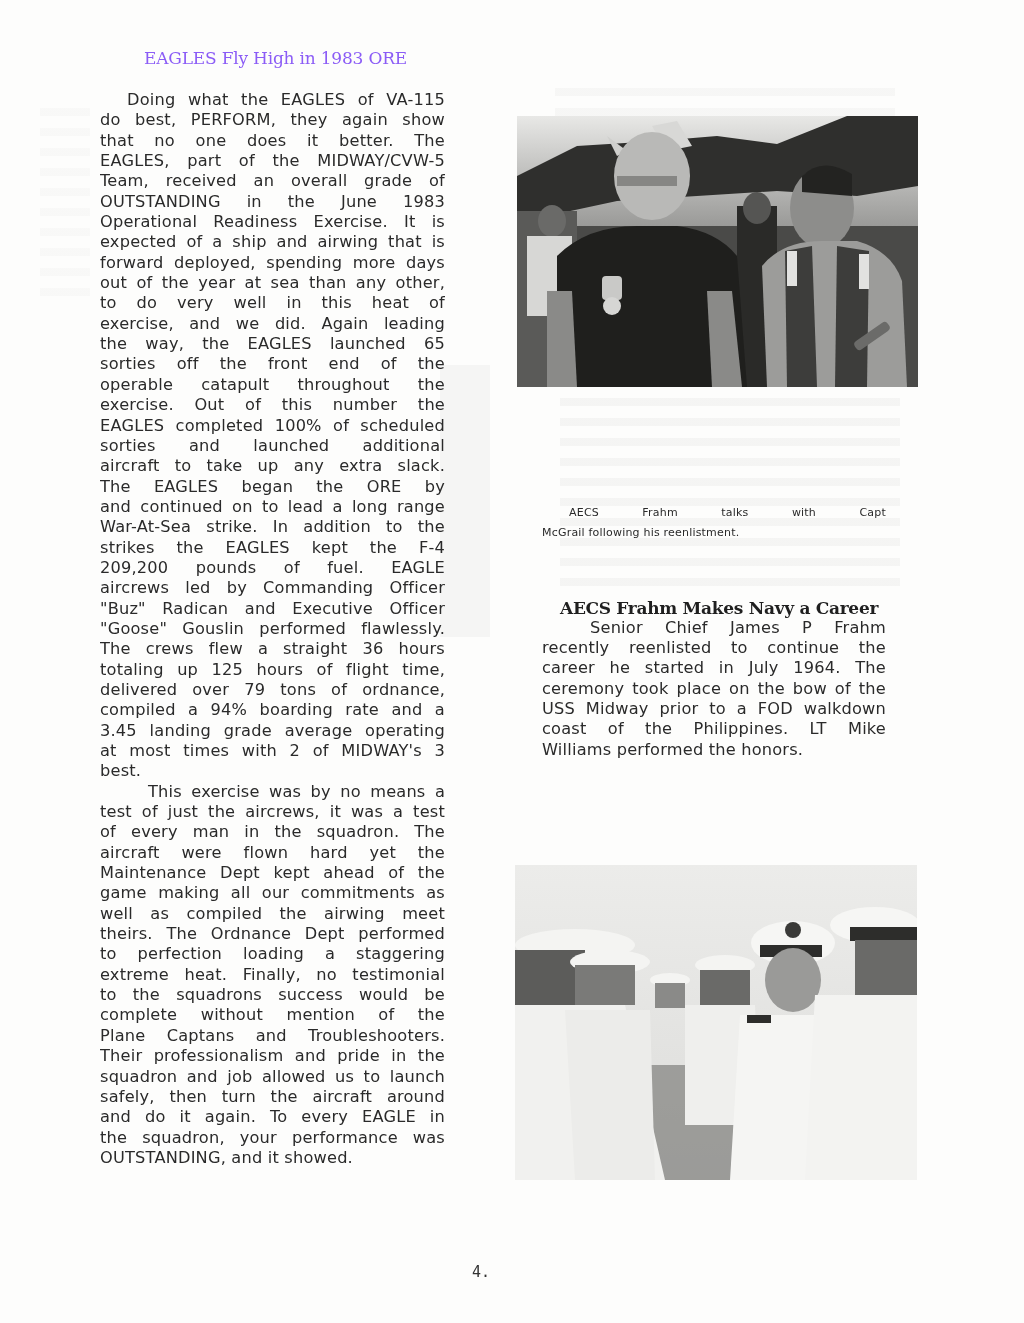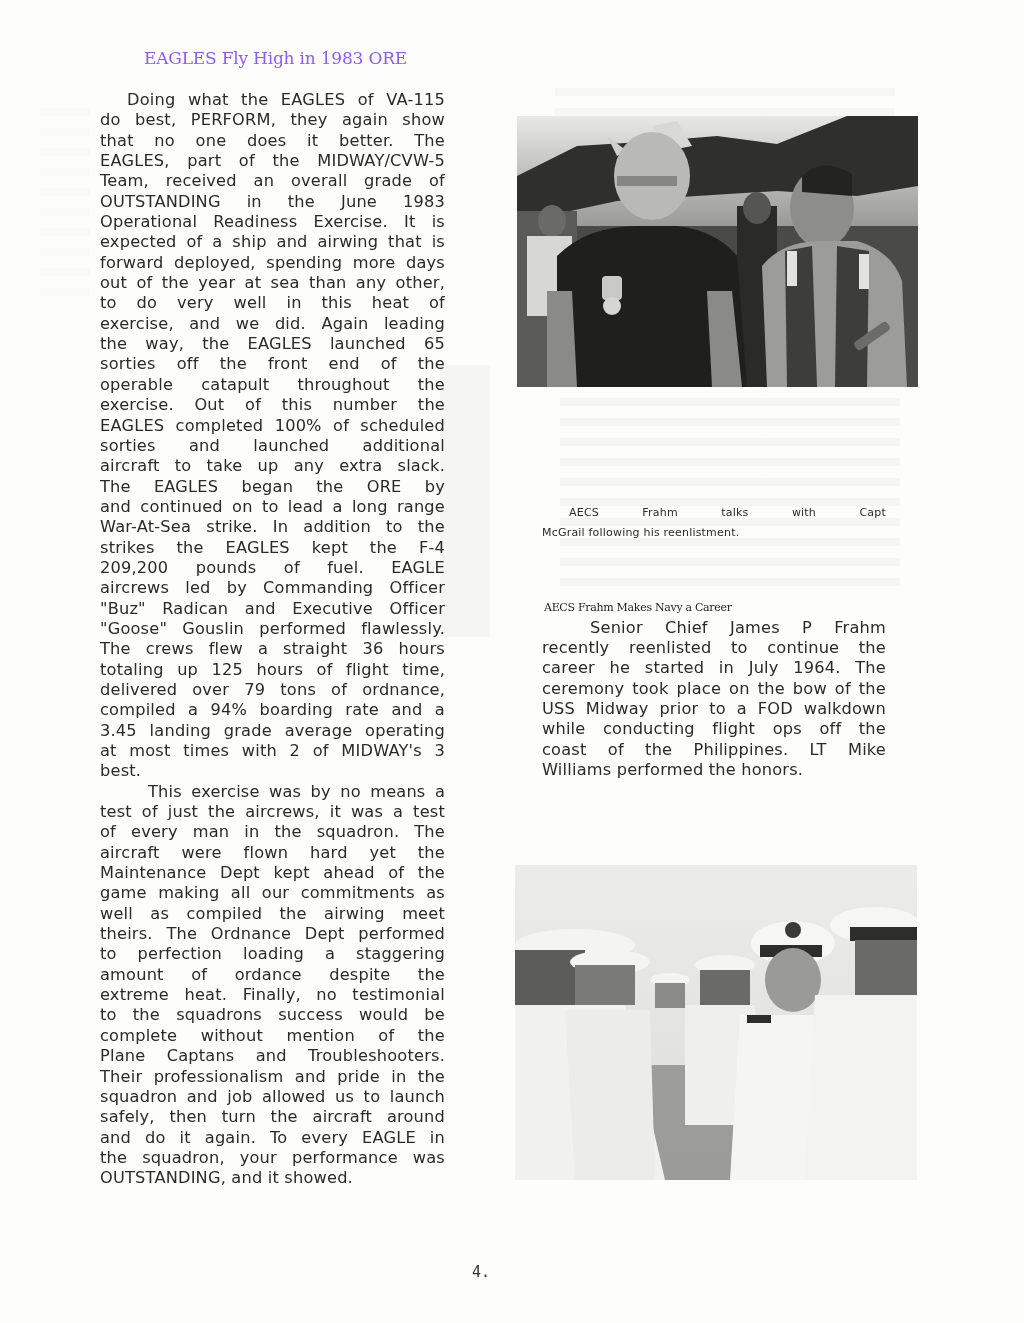--- a/index.html
+++ b/index.html
@@ -75,24 +75,24 @@
     }
     .col-right {
       position: absolute;
       left: 542px;
       top: 503px;
       width: 344px;
     }
     .caption .line { font-size: 11px; }
     .subhead {
       font-family: "DejaVu Serif", serif;
-      font-size: 11px;
-      font-weight: normal;
+      font-size: 17px;
+      font-weight: bold;
       color: #1f1f1f;
-      margin: 54px 0 0 2px;
+      margin: 54px 0 0 18px;
       height: 20px;
       line-height: 20px;
       letter-spacing: -0.3px;
     }
     .photo {
       position: absolute;
       overflow: hidden;
     }
     .photo svg { display: block; }
     .page-number {
@@ -153,21 +153,20 @@
         <div class="line last">best.</div>
         <div class="line indent2">This exercise was by no means a</div>
         <div class="line">test of just the aircrews, it was a test</div>
         <div class="line">of every man in the squadron.  The</div>
         <div class="line">aircraft were flown hard yet the</div>
         <div class="line">Maintenance Dept kept ahead of the</div>
         <div class="line">game making all our commitments as</div>
         <div class="line">well as compiled the airwing meet</div>
         <div class="line">theirs.  The Ordnance Dept performed</div>
         <div class="line">to perfection loading a staggering</div>
-        <div class="line">amount of ordance despite the</div>
         <div class="line">extreme heat.  Finally, no testimonial</div>
         <div class="line">to the squadrons success would be</div>
         <div class="line">complete without mention of the</div>
         <div class="line">Plane Captans and Troubleshooters.</div>
         <div class="line">Their professionalism and pride in the</div>
         <div class="line">squadron and job allowed us to launch</div>
         <div class="line">safely, then turn the aircraft around</div>
         <div class="line">and do it again.  To every EAGLE in</div>
         <div class="line">the squadron, your performance was</div>
         <div class="line last">OUTSTANDING, and it showed.</div>
@@ -219,21 +218,20 @@
         <div class="line indent">AECS Frahm talks with Capt</div>
         <div class="line last last">McGrail following his reenlistment.</div>
       </div>
     <h2 class="subhead">AECS Frahm Makes Navy a Career</h2>
     <div id="reenlist-lines">
         <div class="line indent2">Senior Chief James P Frahm</div>
         <div class="line">recently reenlisted to continue the</div>
         <div class="line">career he started in July 1964.  The</div>
         <div class="line">ceremony took place on the bow of the</div>
         <div class="line">USS Midway prior to a FOD walkdown</div>
-        <div class="line">while conducting flight ops off the</div>
         <div class="line">coast of the Philippines.  LT Mike</div>
         <div class="line last last">Williams performed the honors.</div>
       </div>
   </div>
 
   <div class="photo" style="left:515px; top:865px; width:402px; height:315px; background:#e6e6e4;">
     <svg width="402" height="315" viewBox="0 0 402 315">
       <defs>
         <linearGradient id="sky2" x1="0" y1="0" x2="0" y2="1">
           <stop offset="0" stop-color="#ececea"></stop>

